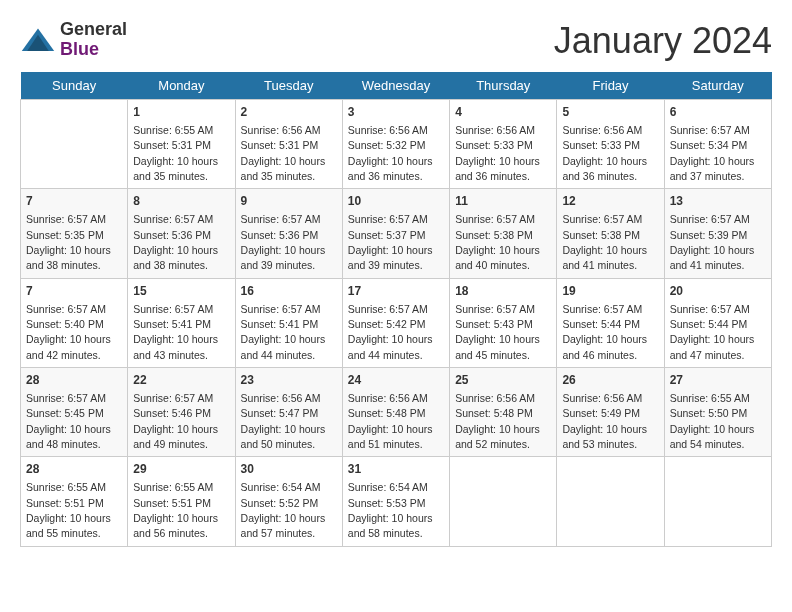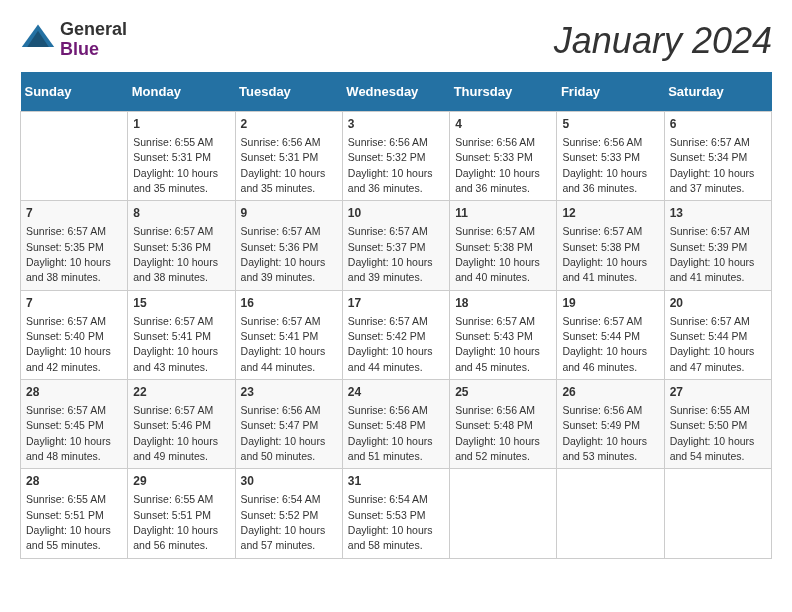--- a/index.html
+++ b/index.html
@@ -11,21 +11,21 @@
       padding: 20px;
     }
     .header {
       display: flex;
       justify-content: space-between;
       align-items: flex-start;
       margin-bottom: 10px;
     }
     .logo {
       display: flex;
-      align-items: flex-start;
+      align-items: flex-end;
       gap: 4px;
     }
     .logo-text {
       display: flex;
       flex-direction: column;
       line-height: 1.1;
     }
     .logo-general {
       font-size: 18px;
       font-weight: bold;
@@ -35,43 +35,42 @@
       font-size: 18px;
       font-weight: bold;
       color: #701a75;
     }
     .logo-icon {
       width: 36px;
       height: 36px;
     }
     .title-area {
       text-align: center;
-      font-style: italic;
     }
     .month-title {
       font-size: 36px;
       font-weight: normal;
       color: #333;
     }
     .location {
       font-size: 16px;
       color: #555;
     }
     table {
       width: 100%;
       border-collapse: collapse;
       font-size: 11px;
     }
     thead tr th {
       background-color: #2471a3;
       color: white;
-      padding: 12px 4px;
-      text-align: left;
+      padding: 6px 4px;
+      text-align: center;
       font-size: 13px;
-      font-weight: bold;
+      font-weight: normal;
     }
     tbody tr td {
       border: 1px solid #ccc;
       vertical-align: top;
       padding: 4px 5px;
       min-height: 80px;
       height: 80px;
       color: #333;
       line-height: 1.4;
     }

